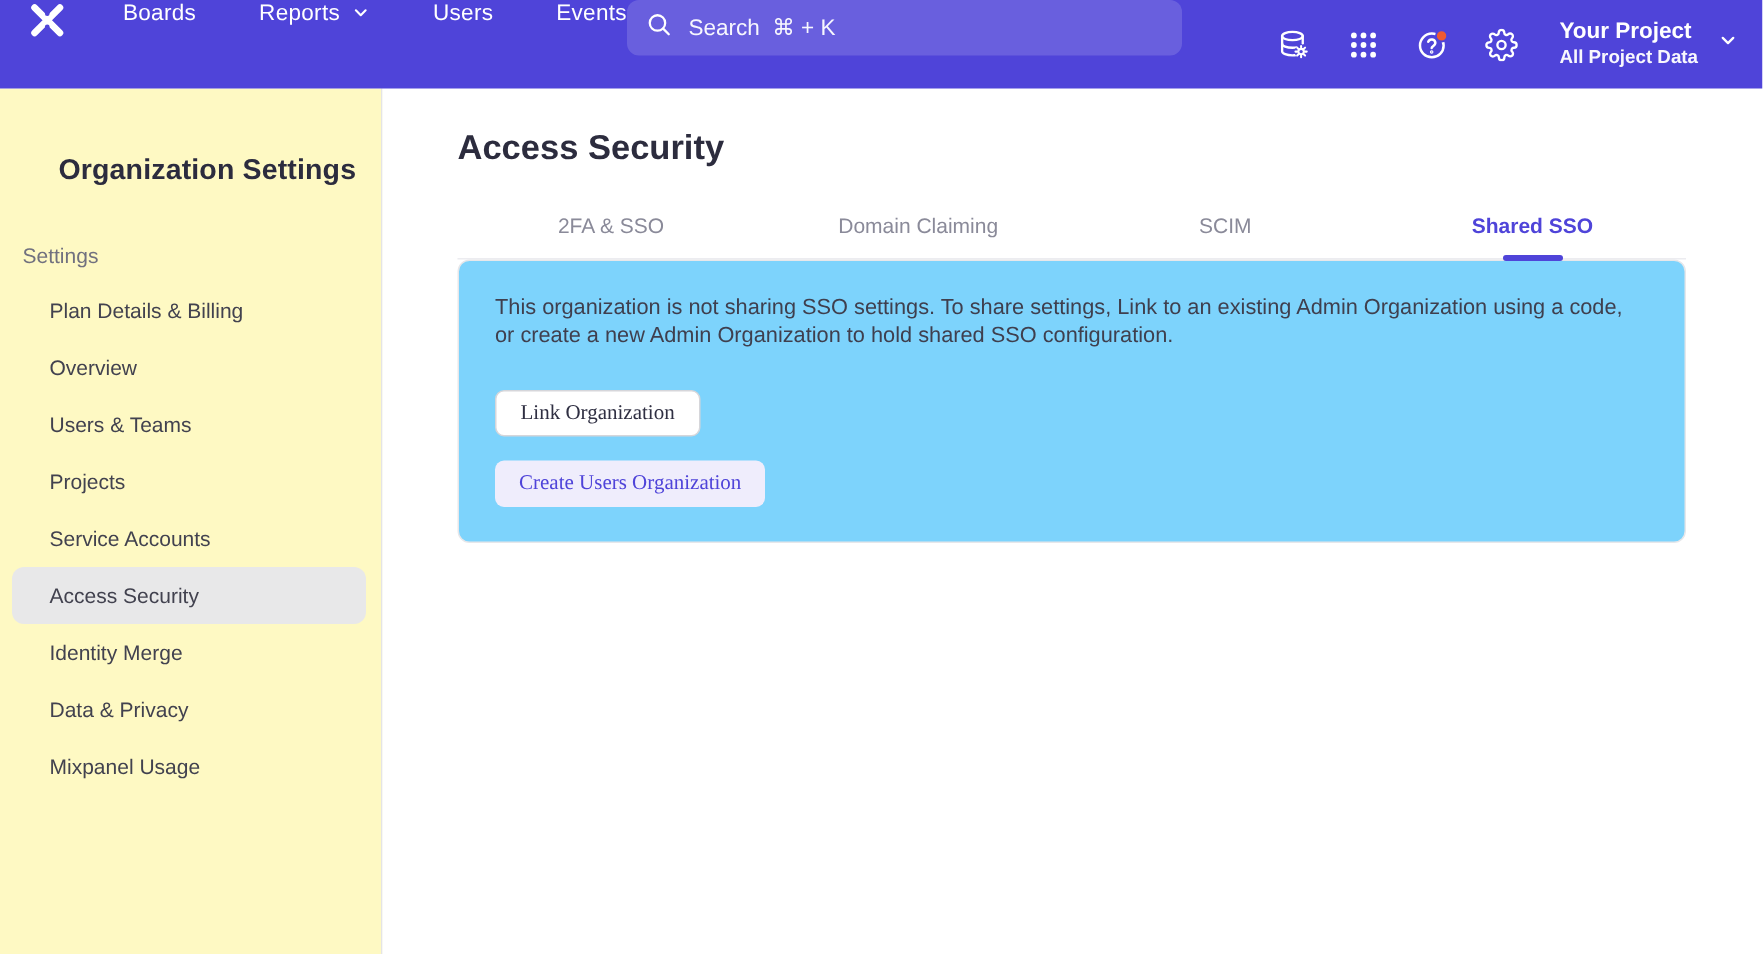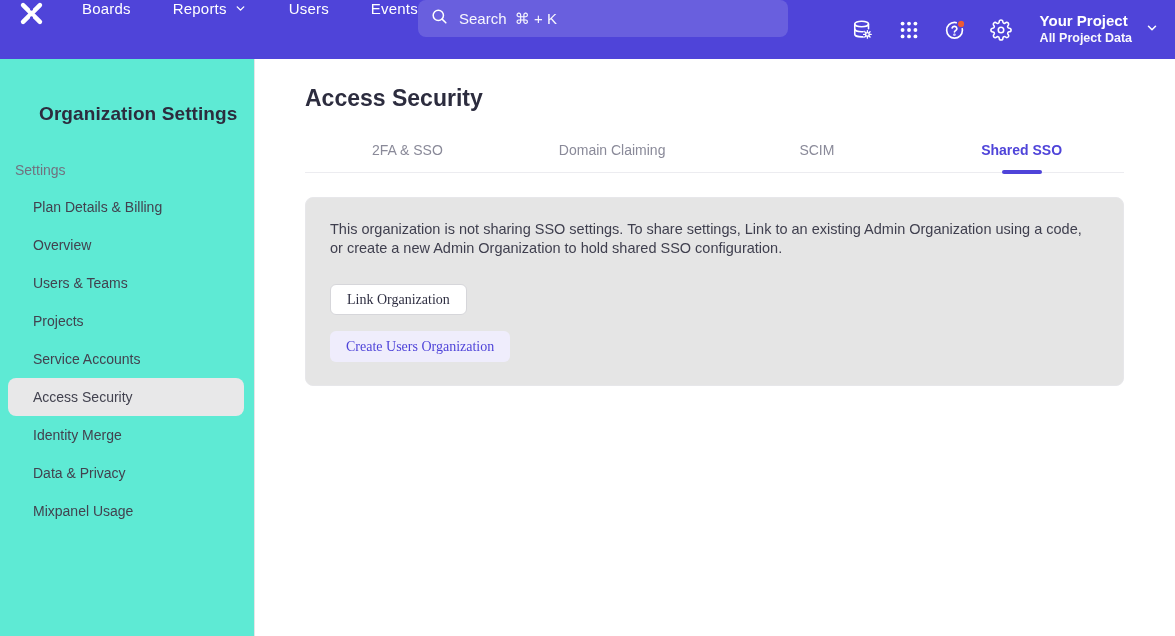--- a/index.html
+++ b/index.html
@@ -69,21 +69,21 @@
   .project-text { display: flex; flex-direction: column; line-height: 1.25; }
   .project-name { font-size: 15px; font-weight: 700; }
   .project-subtitle { font-size: 12.5px; font-weight: 600; opacity: .96; }
 
   
   .layout { display: flex; height: 577px; }
 
   
   .sidebar {
     width: 255px;
-    background: #5eead4;
+    background: #fef9c3;
     border-right: 1px solid #e4e4e7;
     flex-shrink: 0;
   }
   .sidebar-title {
     margin: 44px 0 0 39px;
     font-size: 19px;
     font-weight: 700;
     color: #2c2c3e;
     letter-spacing: .1px;
   }
@@ -127,24 +127,23 @@
   .tab-underline {
     position: absolute;
     left: 50%; bottom: -2px;
     transform: translateX(-50%);
     width: 40px; height: 4px;
     border-radius: 4px;
     background: #4f44d9;
   }
 
   .card {
-    margin-top: 24px;
     border: 1px solid #e7e7ea;
     border-radius: 8px;
-    background: #e5e5e5;
+    background: #7dd3fc;
     padding: 22px 24px 23px;
   }
   .card-text {
     font-size: 14.5px;
     line-height: 19px;
     color: #3f3f4e;
     max-width: 765px;
   }
   .btn {
     display: flex;

